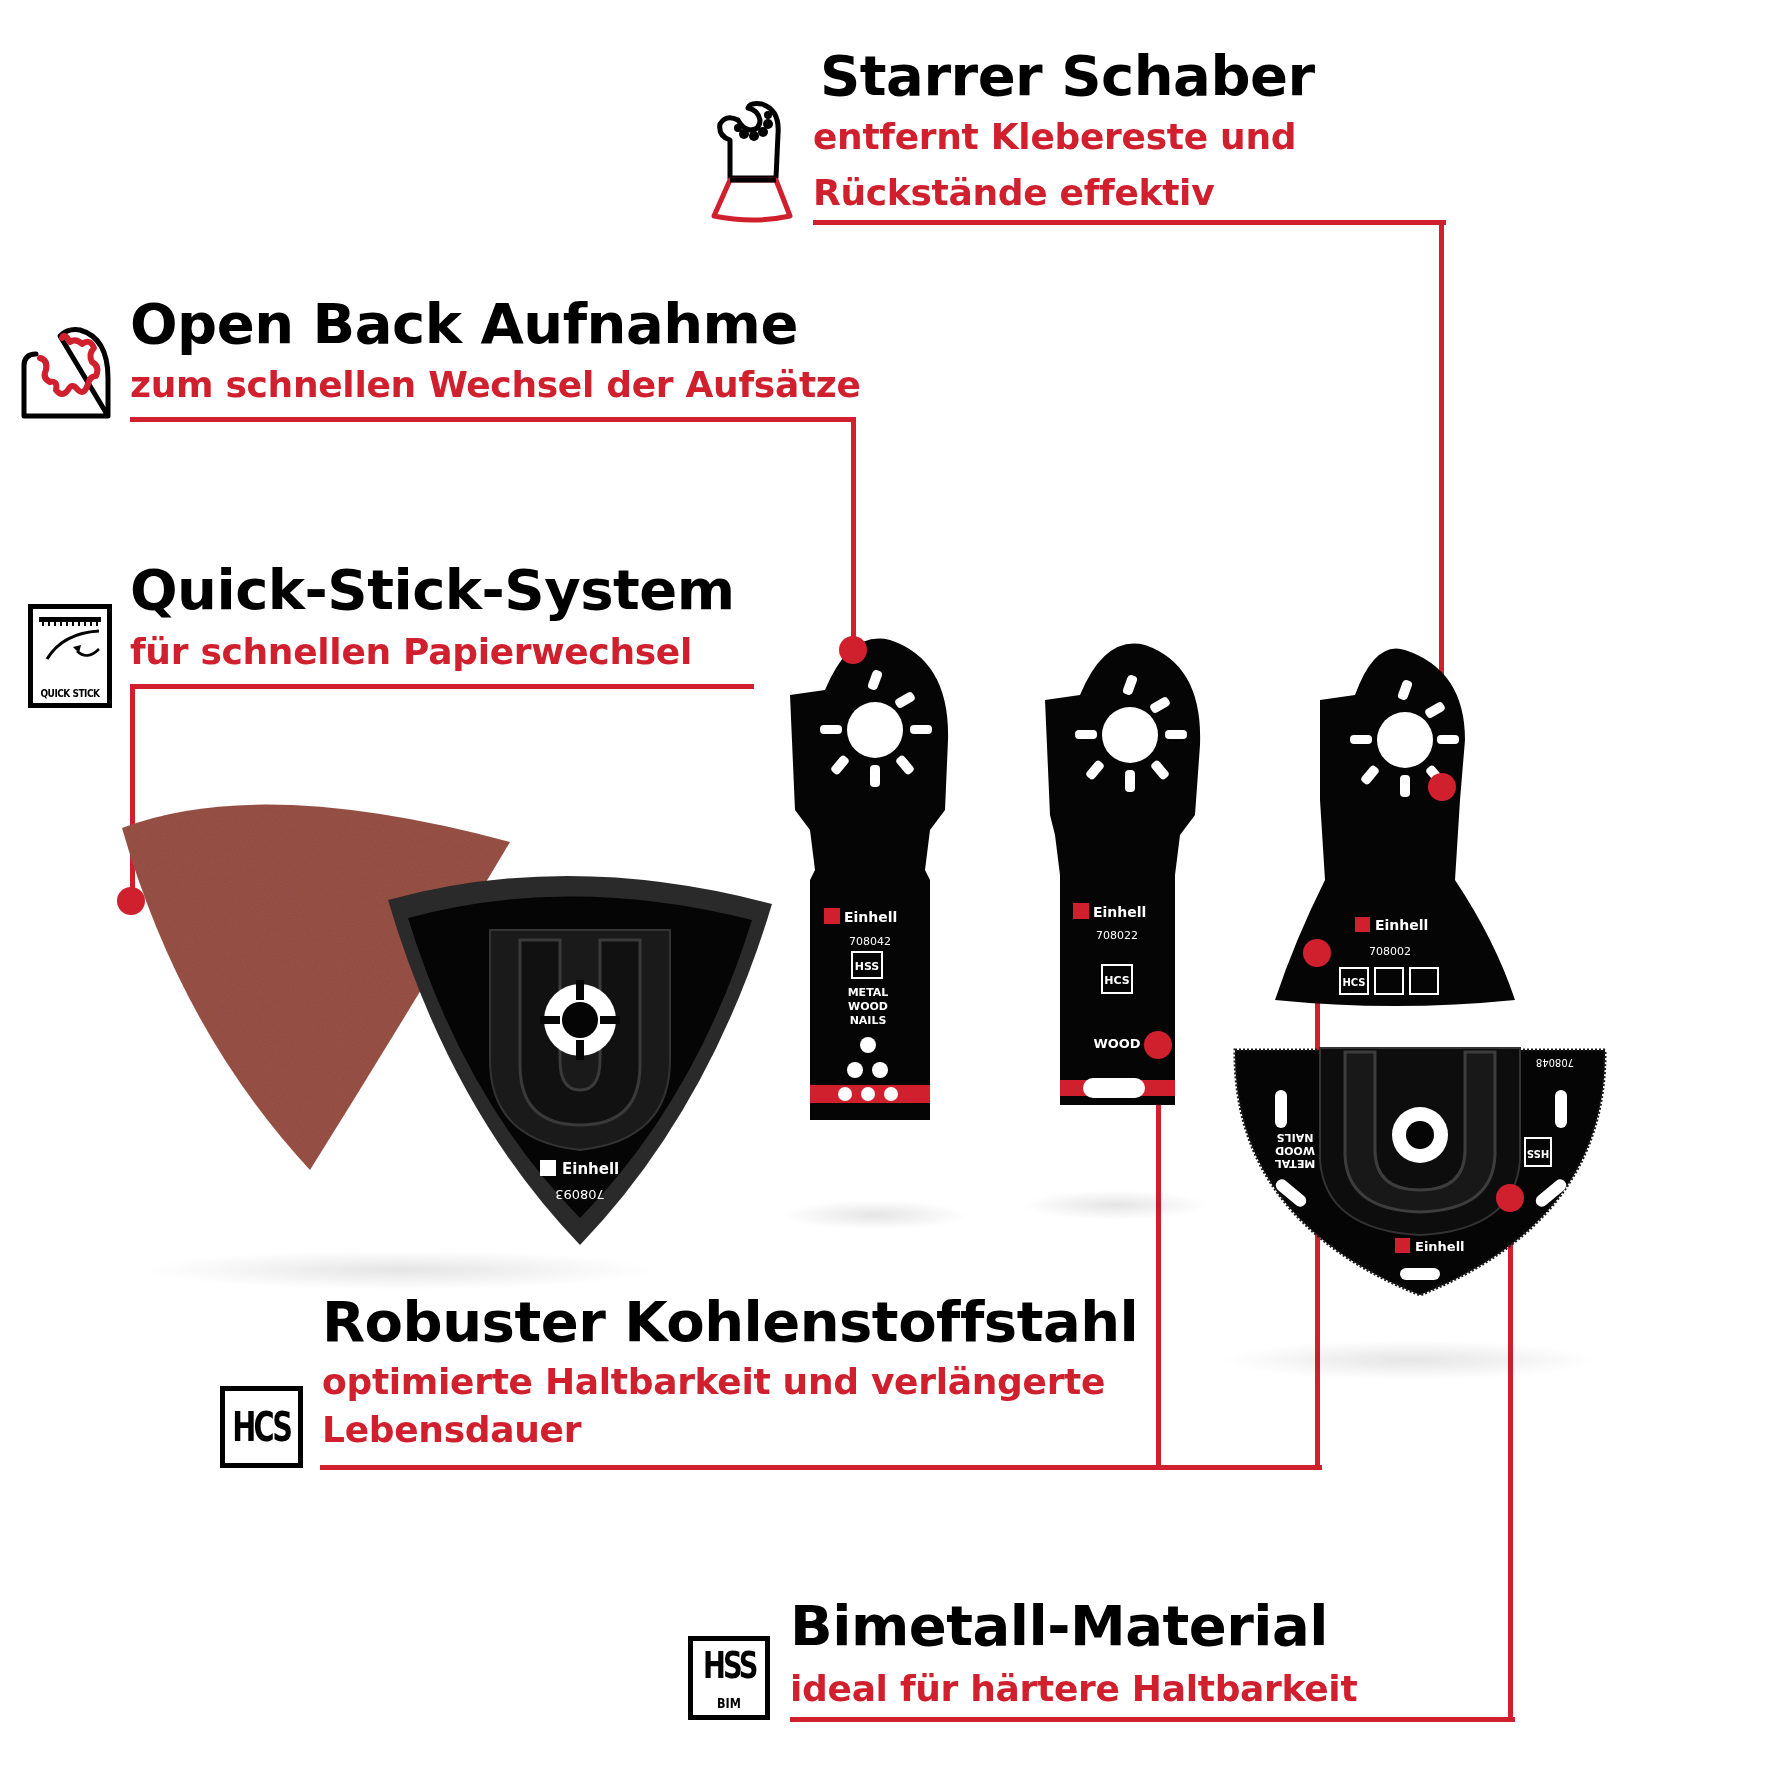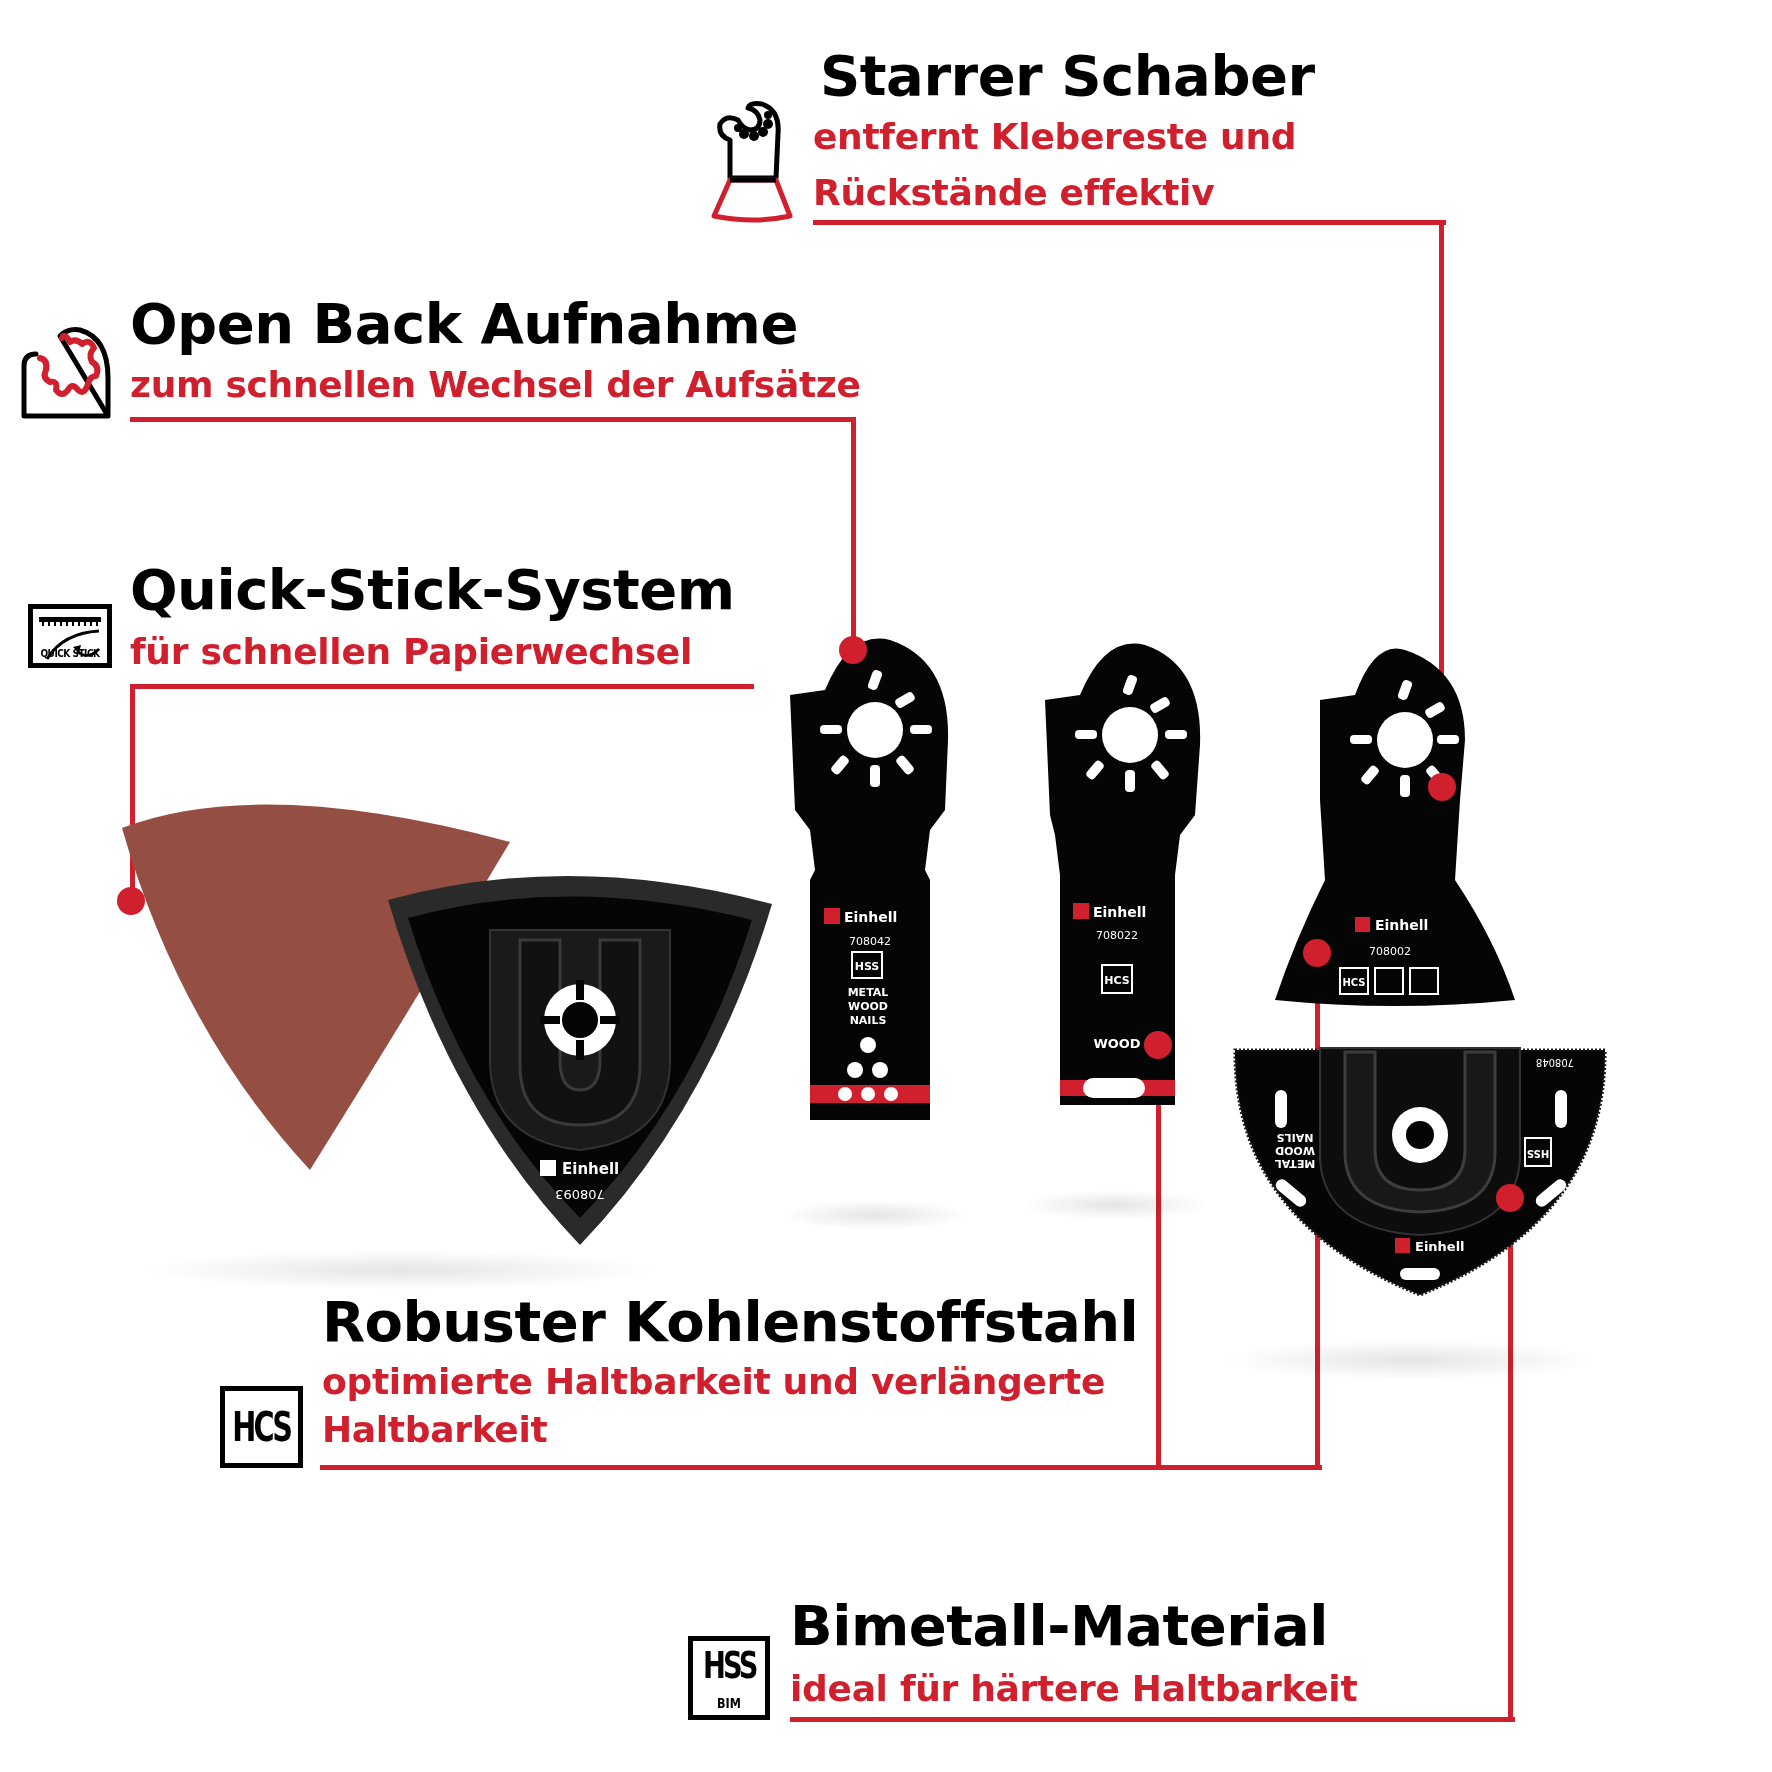--- a/index.html
+++ b/index.html
@@ -192,21 +192,21 @@
 <div class="sub" style="left:813px; top:113px;">entfernt Klebereste und</div>
 <div class="sub" style="left:813px; top:169px;">Rückstände effektiv</div>
 
 <svg class="icon" style="left:18px; top:318px;" width="96" height="104" viewBox="0 0 96 104">
   <path d="M6,98 L6,48 Q6,36 18,36 M42,18 Q50,10 62,12 Q90,20 90,60 L90,98 Z M6,98 L90,98" fill="none" stroke="#000" stroke-width="5" stroke-linejoin="round" stroke-linecap="round"></path>
   <path d="M22,40 Q30,42 28,52 Q24,60 32,64 Q40,62 38,72 Q44,80 50,72 Q54,64 60,72 Q66,78 70,66 Q72,58 78,58 Q82,48 74,44 Q70,36 76,30 Q72,20 64,26 Q58,20 52,24 Q46,14 44,20" fill="none" stroke="#d0202e" stroke-width="6" stroke-linejoin="round" stroke-linecap="round"></path>
 </svg>
 <div class="title" style="left:130px; top:296px;">Open Back Aufnahme</div>
 <div class="sub" style="left:130px; top:361px;">zum schnellen Wechsel der Aufsätze</div>
 
-<div class="icon" style="left:28px; top:604px; width:84px; height:64px; box-sizing:border-box; border:5px solid #000; background:#fff;padding-left:24px;">
+<div class="icon" style="left:28px; top:604px; width:84px; height:104px; box-sizing:border-box; border:5px solid #000; background:#fff;padding-left:24px;">
   <svg width="74" height="52" viewBox="0 0 74 52" style="position:absolute; left:0; top:4px;">
     <rect x="6" y="4" width="62" height="5" fill="#000"></rect>
     <g stroke="#000" stroke-width="2">
       <line x1="10" y1="9" x2="10" y2="13"></line>
         <line x1="16" y1="9" x2="16" y2="13"></line>
         <line x1="22" y1="9" x2="22" y2="13"></line>
       <line x1="28" y1="9" x2="28" y2="13"></line>
         <line x1="34" y1="9" x2="34" y2="13"></line>
         <line x1="40" y1="9" x2="40" y2="13"></line>
       <line x1="46" y1="9" x2="46" y2="13"></line>
@@ -221,20 +221,20 @@
   <div style="position:absolute; left:0; right:0; bottom:4px; text-align:center; font-size:10px; font-weight:bold; font-family:'DejaVu Sans Condensed','DejaVu Sans',sans-serif; letter-spacing:-0.5px;">QUICK STICK</div>
 </div>
 <div class="title" style="left:130px; top:562px;">Quick-Stick-System</div>
 <div class="sub" style="left:130px; top:628px;">für schnellen Papierwechsel</div>
 
 <div class="icon" style="left:220px; top:1386px; width:83px; height:82px; box-sizing:border-box; border:5px solid #000; background:#fff; display:flex; align-items:center; justify-content:center;">
   <span style="font-weight:bold; font-size:40px; letter-spacing:-4px; transform:scaleX(0.72); display:inline-block; font-family:'DejaVu Sans',sans-serif;">HCS</span>
 </div>
 <div class="title" style="left:322px; top:1294px;text-align:center;">Robuster Kohlenstoffstahl</div>
 <div class="sub" style="left:322px; top:1358px;">optimierte Haltbarkeit und verlängerte</div>
-<div class="sub" style="left:322px; top:1406px;">Haltbarkeit</div>
+<div class="sub" style="left:322px; top:1406px;">Lebensdauer</div>
 
 <div class="icon" style="left:688px; top:1636px; width:82px; height:84px; box-sizing:border-box; border:5px solid #000; background:#fff;">
   <div style="position:absolute; left:0; right:0; top:2px; text-align:center; font-weight:bold; font-size:38px; line-height:44px; letter-spacing:-4px; transform:scaleX(0.72); font-family:'DejaVu Sans',sans-serif;">HSS</div>
   <div style="position:absolute; left:0; right:0; bottom:4px; text-align:center; font-weight:bold; font-size:14px; transform:scaleX(0.8); font-family:'DejaVu Sans',sans-serif;">BIM</div>
 </div>
 <div class="title" style="left:790px; top:1598px;text-align:center;">Bimetall-Material</div>
 <div class="sub" style="left:790px; top:1665px;">ideal für härtere Haltbarkeit</div>
 
 </body></html>

